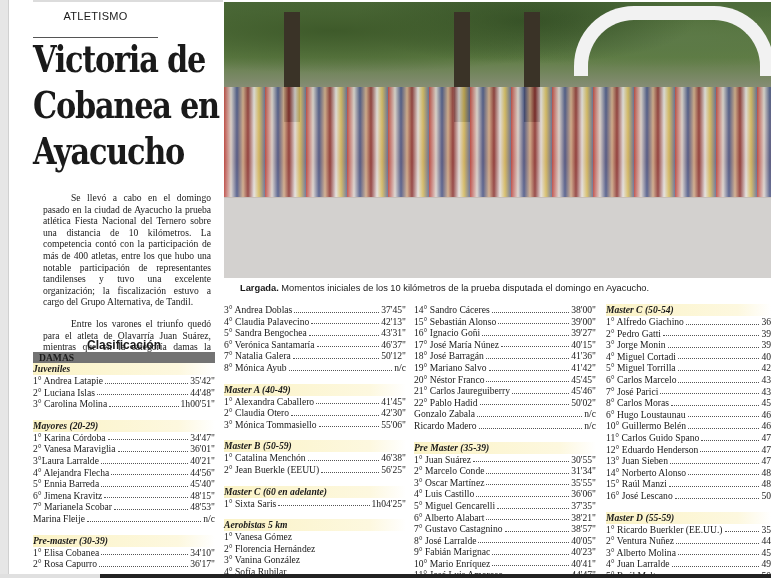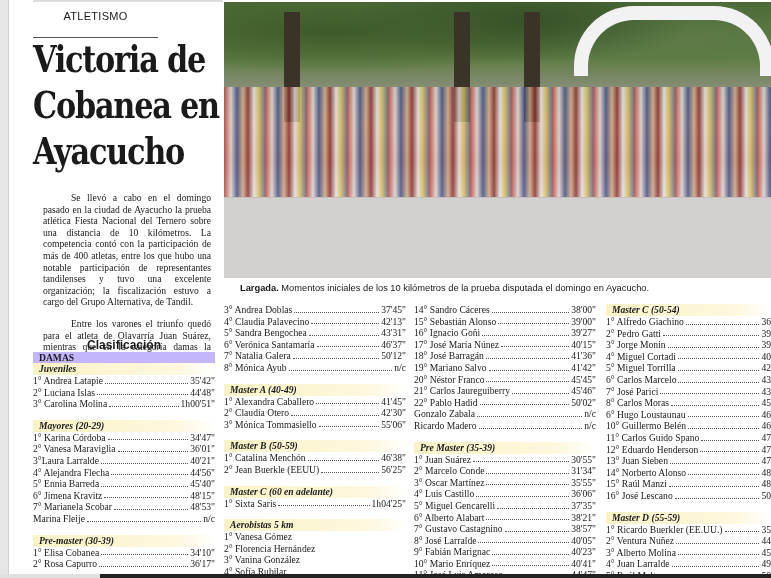--- a/index.html
+++ b/index.html
@@ -28,22 +28,22 @@
                   background:repeating-linear-gradient(90deg,#c23a35 0px,#e8e2dc 7px,#3c4d88 13px,#d9b08a 19px,#8a2a2a 24px,#f0f0f0 30px,#e0c45a 35px,#5a6a9a 41px); opacity:0.75; }
   .photo .road { position:absolute; left:0; bottom:0; width:100%; height:80px; background:#d3d1cf; }
 
   .caption { position:absolute; left:224px; top:283px; font-family:"Liberation Sans", sans-serif; font-size:9.3px; white-space:nowrap;padding-left:16px; }
   .caption b { font-weight:bold; }
 
   .clasif-title { position:absolute; left:33px; top:338px; width:182px; text-align:center;
                   font-family:"Liberation Sans", sans-serif; font-size:12px; font-weight:bold; }
 
   .col { position:absolute; font-size:9.6px; }
-  .col .hdr-damas { background:#c4b5fd; font-weight:bold; padding-left:6px; height:11px; line-height:11px; }
-  .col .cat { font-style:italic; font-weight:bold; height:12px; line-height:12px; padding-left:6px;
+  .col .hdr-damas { background:#737373; font-weight:bold; padding-left:6px; height:11px; line-height:11px; }
+  .col .cat { font-style:italic; font-weight:bold; height:12px; line-height:12px; 
               background:linear-gradient(90deg,#fbf3c6 0%,#fdf8df 80%,#ffffff 100%); }
   .col .row { display:flex; height:11.6px; line-height:11.6px; white-space:nowrap; }
   .col .row .nm { flex:0 0 auto; }
   .col .row .dots { flex:1 1 auto; overflow:hidden; border-bottom:1px dotted #555; margin:0 2px 3px 2px; }
   .col .row .tm { flex:0 0 auto; }
   .col .gap { height:10px; }
 </style>
 </head>
 <body>
 

